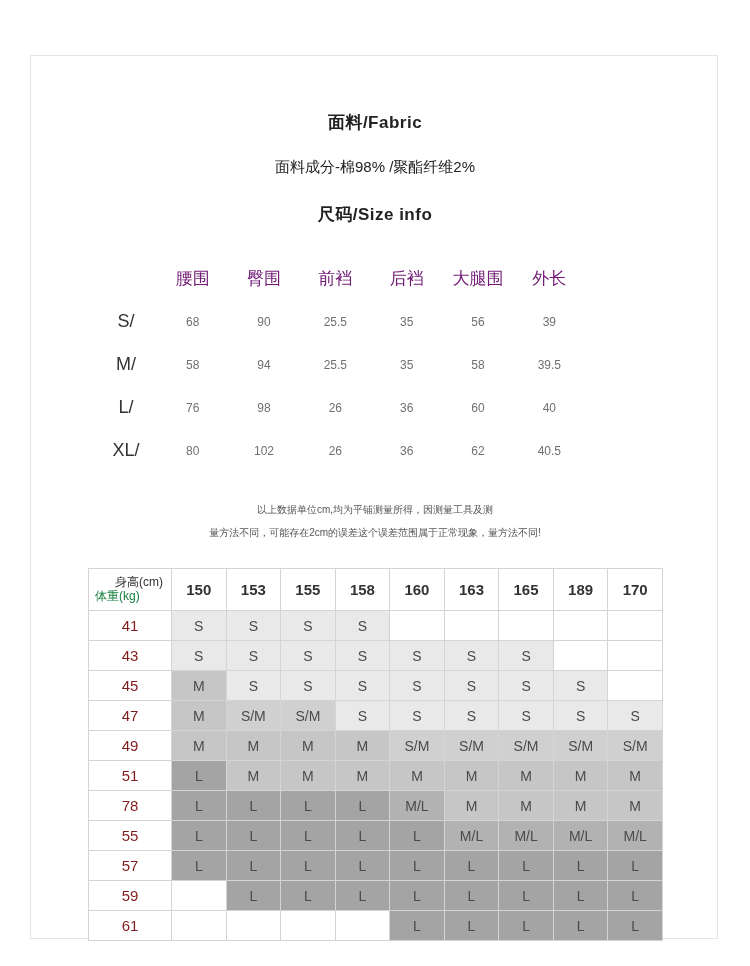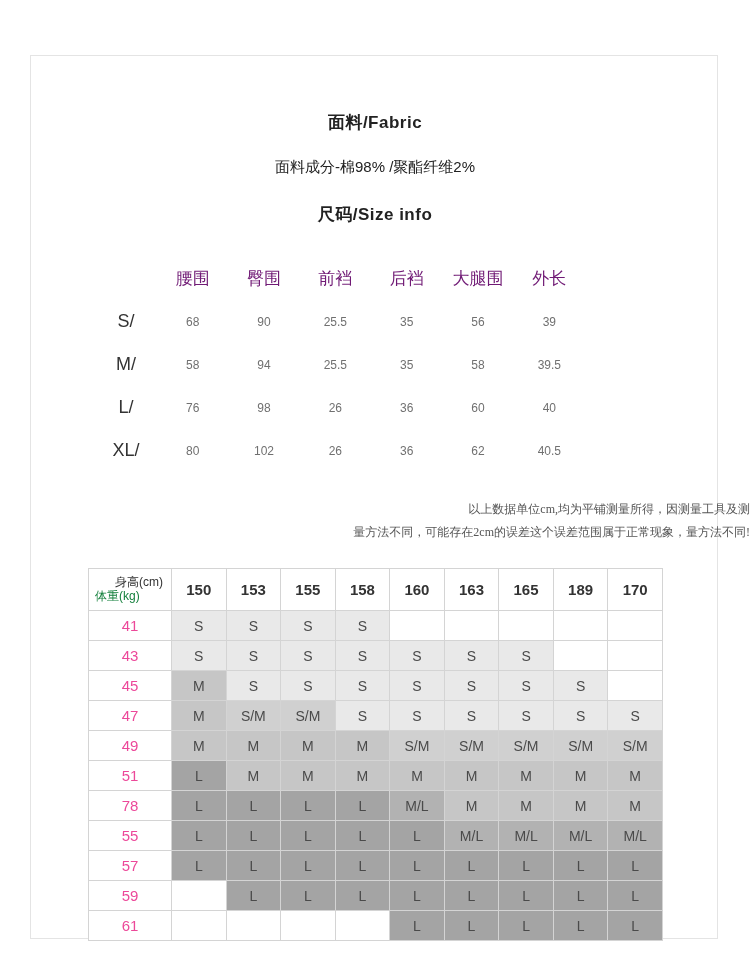--- a/index.html
+++ b/index.html
@@ -59,26 +59,25 @@
     font-size:12px;
     color:#707070;
     font-weight:normal;
   }
   table.size-table td:first-child{
     font-size:18px;
     color:#333;
   }
   table.size-table th:first-child, table.size-table td:first-child{width:62px;}
   .note{
-    font-size:12px;
+    font-size:10px;
     color:#555;
-    text-align:right;
+    text-align:center;
     margin:0;
     line-height:23px;
-    font-family:Liberation Serif, serif;
   }
   .note-block{margin-top:26px;}
   
   table.matrix{
     border-collapse:collapse;
     table-layout:fixed;
     width:575px;
     margin:24px 0 15px 88px;
   }
   table.matrix th, table.matrix td{
@@ -91,21 +90,21 @@
   table.matrix thead tr{height:42px;}
   table.matrix tbody tr{height:30px;}
   table.matrix th{
     font-size:15px;
     font-weight:bold;
     color:#333;
   }
   table.matrix th:first-child, table.matrix td:first-child{width:82px;}
   table.matrix td:first-child{
     font-size:15px;
-    color:#ec4899;
+    color:#7f1d1d;
     background:#ffffff;
   }
   table.matrix td{
     font-size:14px;
     color:#4a4a4a;
   }
   th.corner{position:relative;background:#fbfbfb;}
   .corner-top{
     position:absolute;
     top:5px;right:8px;

